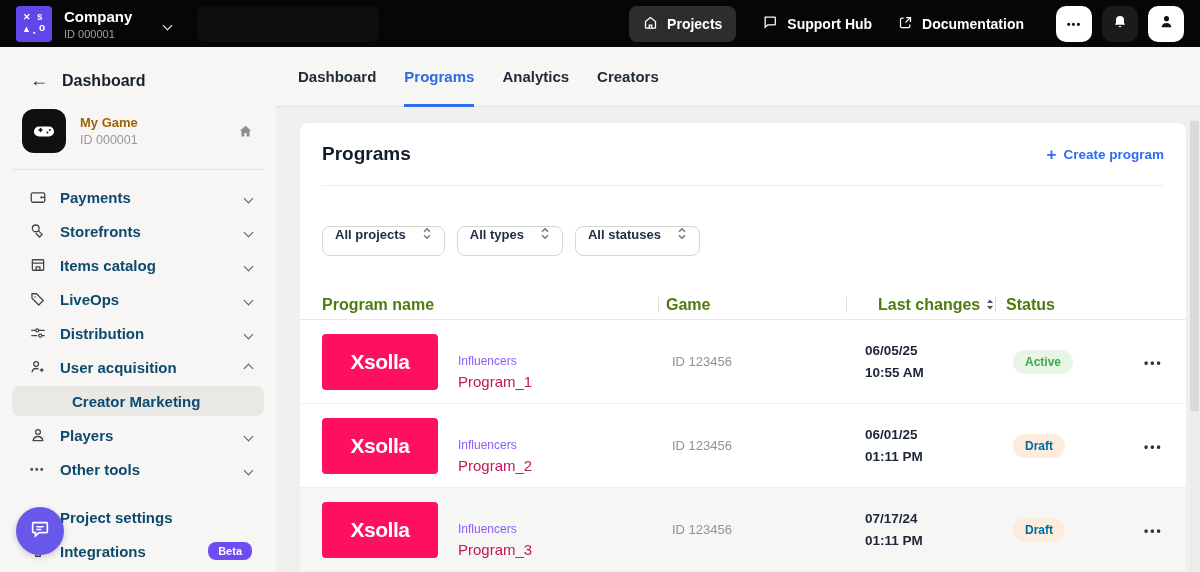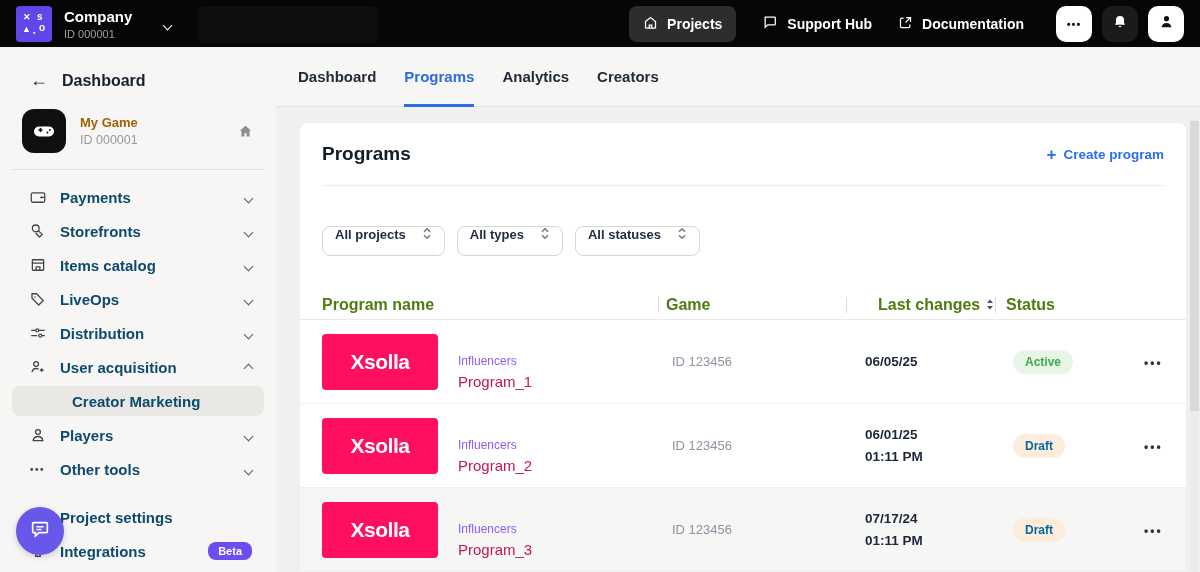--- a/index.html
+++ b/index.html
@@ -374,20 +374,21 @@
             <div class="cell-prog">
               <div class="logo-tile">Xsolla</div>
               <div class="prog">
                 <div class="prog-cat">Influencers</div>
                 <div class="prog-name">Program_1</div>
               </div>
             </div>
             <div class="cell-game">ID 123456</div>
             <div class="cell-date">
               <div>06/05/25</div>
+              <div>10:55 AM</div>
             </div>
             <div class="cell-status"><span class="pill active">Active</span></div>
             <div class="cell-menu"><span class="row-dots">•••</span></div>
           </div>
 
           <div class="trow">
             <div class="cell-prog">
               <div class="logo-tile">Xsolla</div>
               <div class="prog">
                 <div class="prog-cat">Influencers</div>

